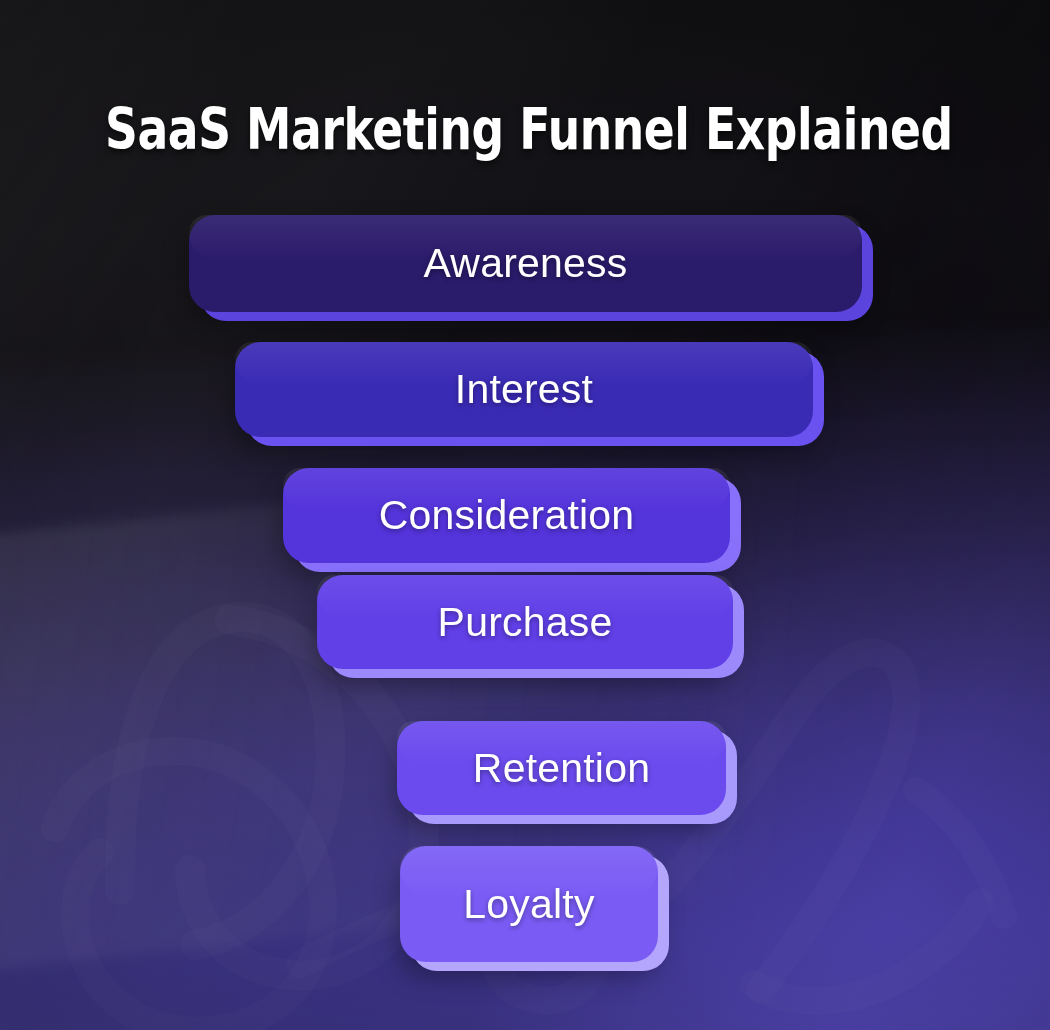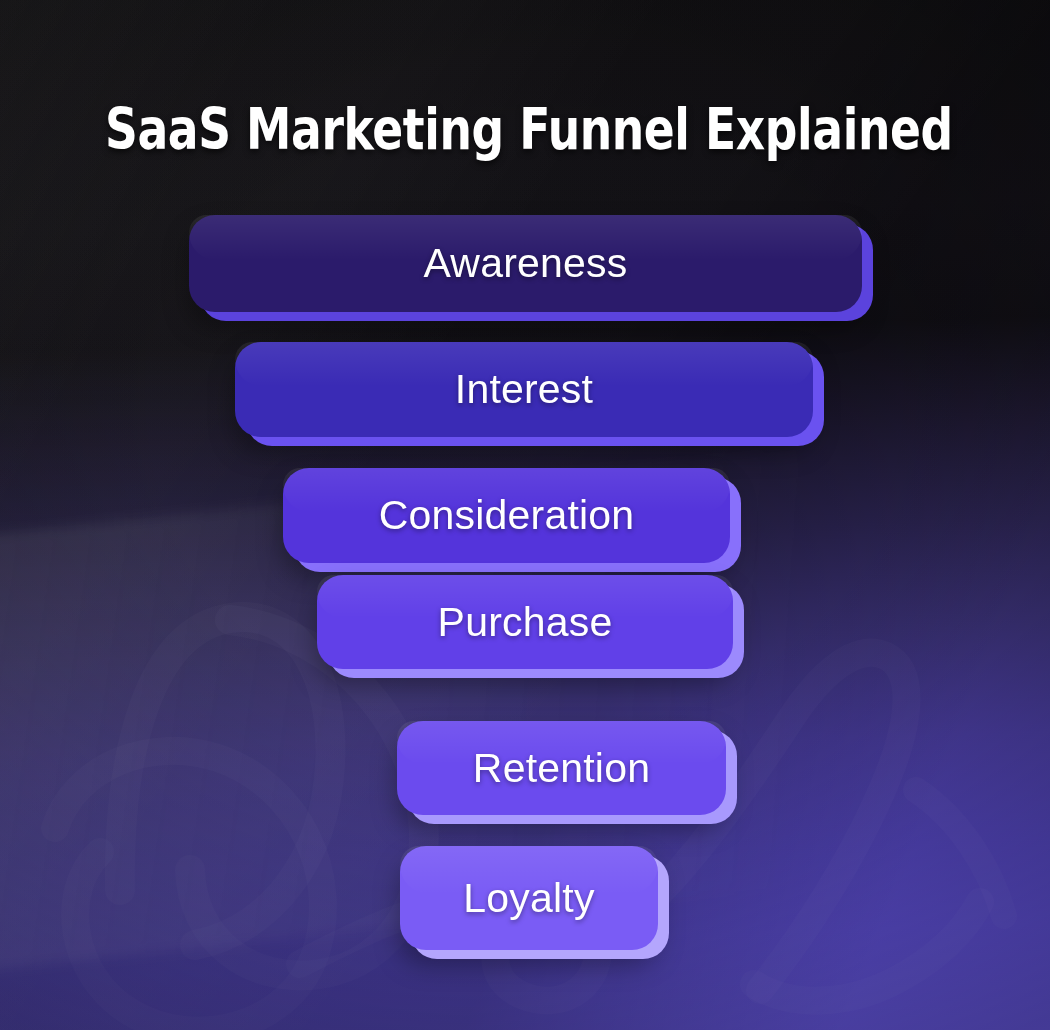--- a/index.html
+++ b/index.html
@@ -146,18 +146,18 @@
     </div>
     <div class="funnel-stage" style="left: 283px; top: 468px; width: 447px; height: 95px; background: rgb(84, 52, 219); box-shadow: rgb(136, 112, 251) 11px 9px 0px 0px, rgba(0, 0, 0, 0.34) 0px 14px 26px;">
       <span class="stage-label">Consideration</span>
     </div>
     <div class="funnel-stage" style="left: 317px; top: 575px; width: 416px; height: 94px; background: rgb(97, 64, 232); box-shadow: rgb(156, 138, 253) 11px 9px 0px 0px, rgba(0, 0, 0, 0.34) 0px 14px 26px;">
       <span class="stage-label">Purchase</span>
     </div>
     <div class="funnel-stage" style="left: 361px; top: 721px; width: 329px; height: 94px; background: rgb(107, 75, 238); box-shadow: rgb(168, 153, 253) 11px 9px 0px 0px, rgba(0, 0, 0, 0.34) 0px 14px 26px; margin-left: 36px;">
       <span class="stage-label">Retention</span>
     </div>
-    <div class="funnel-stage" style="left: 400px; top: 846px; width: 258px; height: 104px; background: rgb(122, 92, 245); box-shadow: rgb(180, 166, 253) 11px 9px 0px 0px, rgba(0, 0, 0, 0.34) 0px 14px 26px;">
+    <div class="funnel-stage" style="left: 400px; top: 846px; width: 258px; height: 116px; background: rgb(122, 92, 245); box-shadow: rgb(180, 166, 253) 11px 9px 0px 0px, rgba(0, 0, 0, 0.34) 0px 14px 26px;">
       <span class="stage-label">Loyalty</span>
     </div>
   </div>
 
 </div>
 
 </body></html>

